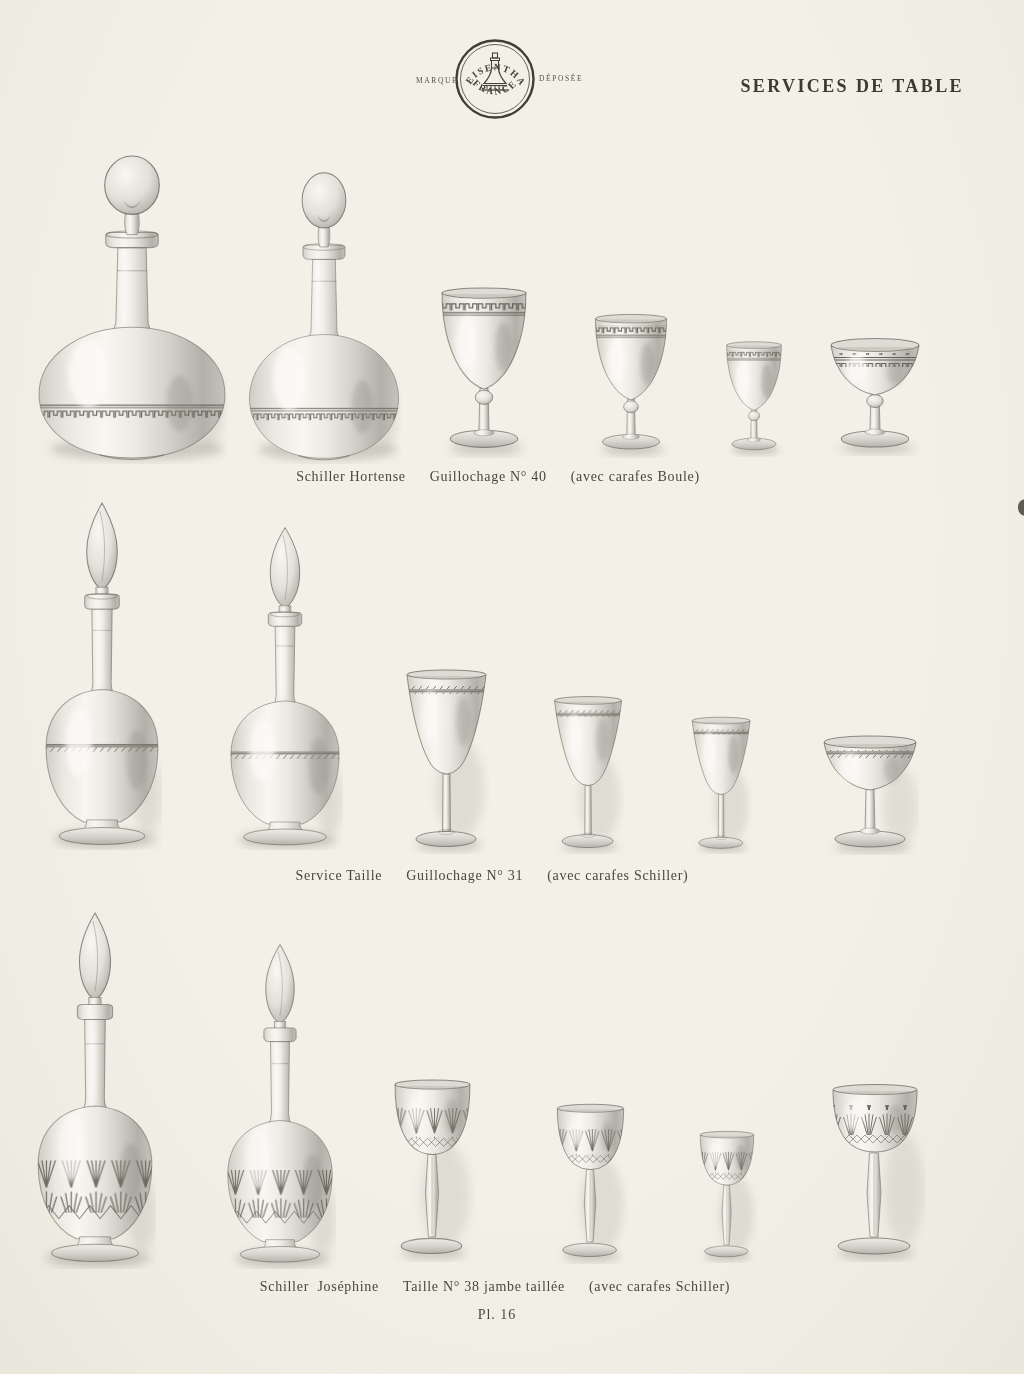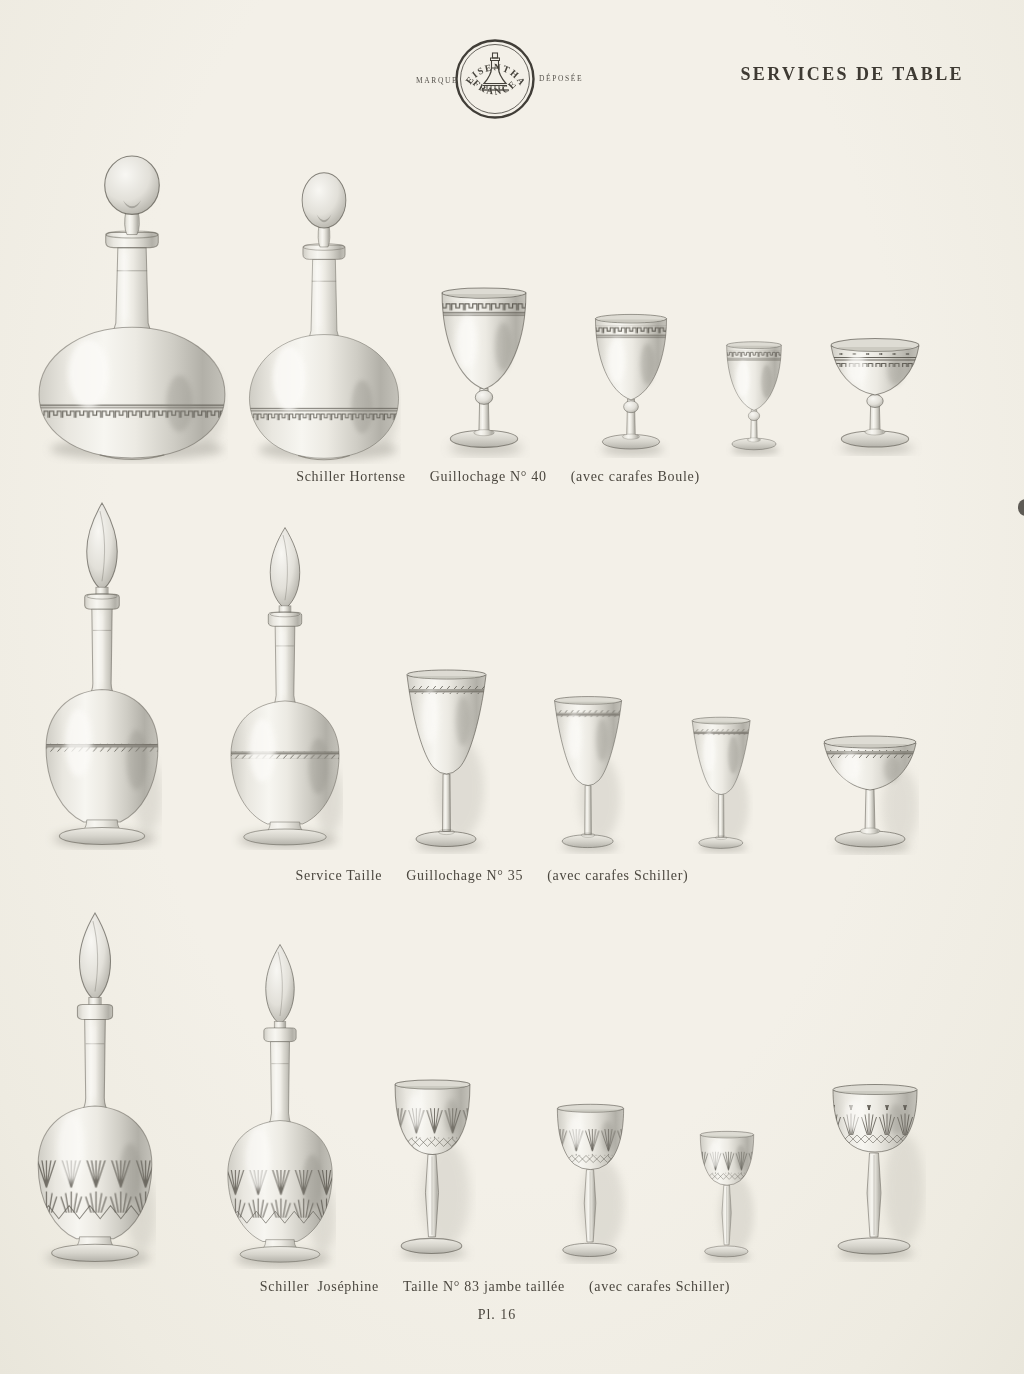--- a/index.html
+++ b/index.html
@@ -5,21 +5,21 @@
   html,body{margin:0;padding:0;background:#d8d5cc;}
   .page{
     position:relative;width:1024px;height:1374px;overflow:hidden;
     background:radial-gradient(ellipse at 50% 38%, #f3f0e8 55%, #eeebe1 85%, #e9e6db 100%);
     font-family:"Liberation Serif","DejaVu Serif",serif;
     color:#4b473f;
   }
   .defs-svg{position:absolute;width:0;height:0;overflow:hidden;}
   .stamp{position:absolute;left:402px;top:30px;width:200px;height:100px;}
   .page-title{
-    position:absolute;top:64px;right:60px;
+    position:absolute;top:76px;right:60px;
     font-size:18px;font-weight:600;letter-spacing:2.4px;color:#3e3a33;
     white-space:pre;
     text-align:center;
   }
   .item{position:absolute;margin:0;padding:0;}
   .item svg{display:block;width:100%;height:100%;}
   .caption{
     position:absolute;left:0;width:1024px;display:flex;justify-content:center;
     column-gap:24px;font-size:14px;letter-spacing:.7px;color:#4b473f;white-space:pre;
   }
@@ -362,21 +362,21 @@
       </svg>
   </figure>
   <figure class="item" style="left:822px;top:729px;width:97px;height:126px">
     <svg viewBox="0 0 97 126" preserveAspectRatio="none">
         <use href="#sym-coupe-band"></use>
       </svg>
   </figure>
 
   <div class="caption" style="top:868px;transform:translateX(-20px)">
     <span>Service Taille</span>
-    <span>Guillochage N° 35</span>
+    <span>Guillochage N° 31</span>
     <span>(avec carafes Schiller)</span>
   </div>
 
   <figure class="item" style="left:34px;top:907px;width:122px;height:362px">
     <svg viewBox="0 0 118 360" preserveAspectRatio="none">
         <use href="#sym-schiller-cut"></use>
       </svg>
   </figure>
   <figure class="item" style="left:224px;top:939px;width:112px;height:330px">
     <svg viewBox="0 0 118 360" preserveAspectRatio="none">
@@ -399,20 +399,20 @@
       </svg>
   </figure>
   <figure class="item" style="left:824px;top:1081px;width:102px;height:181px">
     <svg viewBox="0 0 102 181" preserveAspectRatio="none">
         <use href="#sym-cutglass-tall"></use>
       </svg>
   </figure>
 
   <div class="caption" style="top:1279px;transform:translateX(-17px)">
     <span>Schiller  Joséphine</span>
-    <span>Taille N° 83 jambe taillée</span>
+    <span>Taille N° 38 jambe taillée</span>
     <span>(avec carafes Schiller)</span>
   </div>
 
   <div class="plate-label" style="top:1307px;transform:translateX(-15px)">Pl. 16</div>
 
   <div class="ink-spot"></div>
 </div>
 
 </body></html>

